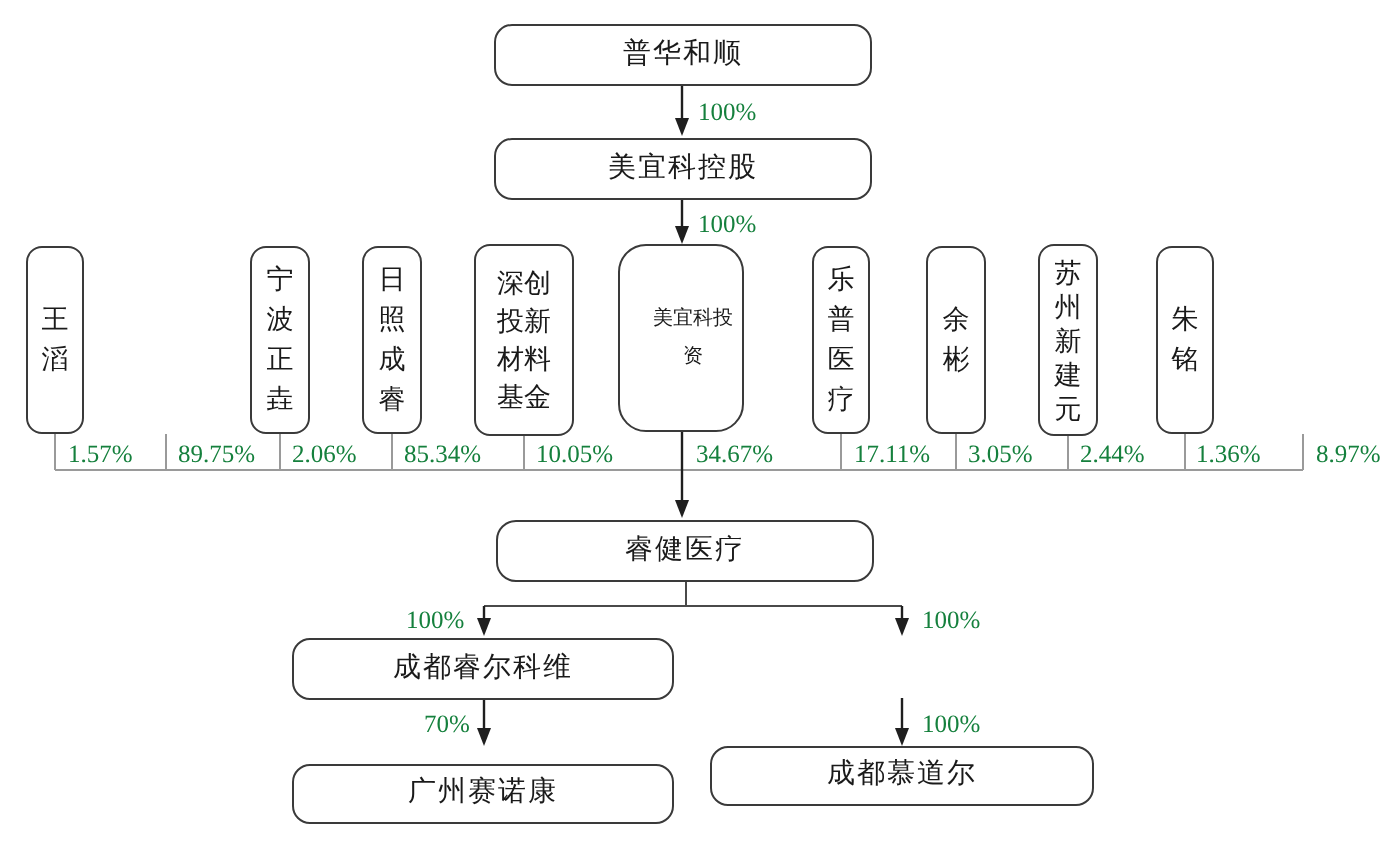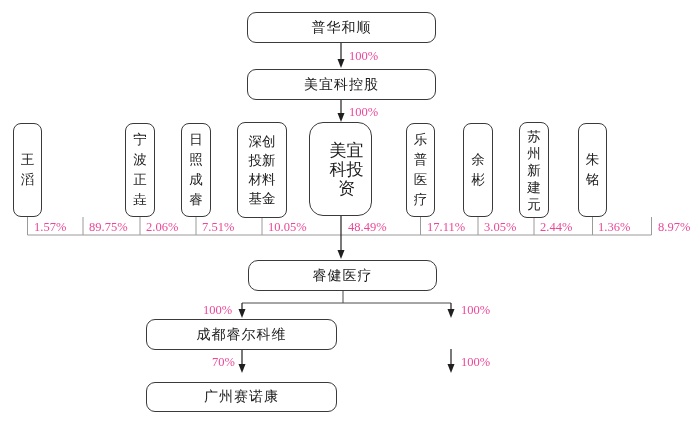--- a/index.html
+++ b/index.html
@@ -15,25 +15,25 @@
     text-align:center;font-size:14px;line-height:18px;
   }
   .hbox{letter-spacing:1px;}
   .vbox{border-radius:8px;}
   .vbox .inner{
     display:inline-block;width:15px;font-size:13.5px;line-height:20px;
     word-break:break-all;text-align:center;
   }
   .vbox .inner.two-col{width:29px;line-height:19px;}
   .vbox .inner.tight{line-height:17px;}
-  .centerbox{border-radius:14px;font-size:17px;padding-left:12px;}
+  .centerbox{border-radius:14px;font-size:10px;padding-left:12px;}
   .centerbox .inner{display:inline-block;width:44px;line-height:19px;word-break:break-all;text-align:center;}
   .pct{
     position:absolute;font-size:12.5px;line-height:13px;white-space:nowrap;
-    color:#ec4899;
+    color:#15803d;
   }
   svg.wires{position:absolute;left:0;top:0;}
 </style>
 </head>
 <body>
 
 <div class="canvas">
 
   <svg class="wires" width="700" height="422" viewBox="0 0 700 422">
     <g stroke="#9a9a9a" stroke-width="1">
@@ -110,23 +110,23 @@
   <div class="box vbox" style="left:519px;top:122px;width:30px;height:96px">
     <span class="inner tight">苏州新建元</span>
   </div>
   <div class="box vbox" style="left:578px;top:123px;width:29px;height:94px">
     <span class="inner">朱铭</span>
   </div>
 
   <div class="pct" style="left:34px;top:221px">1.57%</div>
   <div class="pct" style="left:89px;top:221px">89.75%</div>
   <div class="pct" style="left:146px;top:221px">2.06%</div>
-  <div class="pct" style="left:202px;top:221px">7.51%</div>
+  <div class="pct" style="left:202px;top:221px">85.34%</div>
   <div class="pct" style="left:268px;top:221px">10.05%</div>
-  <div class="pct" style="left:348px;top:221px">48.49%</div>
+  <div class="pct" style="left:348px;top:221px">34.67%</div>
   <div class="pct" style="left:427px;top:221px">17.11%</div>
   <div class="pct" style="left:484px;top:221px">3.05%</div>
   <div class="pct" style="left:540px;top:221px">2.44%</div>
   <div class="pct" style="left:598px;top:221px">1.36%</div>
   <div class="pct" style="left:658px;top:221px">8.97%</div>
 
   <div class="box hbox" style="left:248px;top:260px;width:189px;height:31px;border-radius:10px">
     <span>睿健医疗</span>
   </div>
 
@@ -136,14 +136,17 @@
   <div class="box hbox" style="left:146px;top:319px;width:191px;height:31px">
     <span>成都睿尔科维</span>
   </div>
 
   <div class="pct" style="left:212px;top:356px">70%</div>
   <div class="pct" style="left:461px;top:356px">100%</div>
 
   <div class="box hbox" style="left:146px;top:382px;width:191px;height:30px">
     <span>广州赛诺康</span>
   </div>
+  <div class="box hbox" style="left:355px;top:373px;width:192px;height:30px">
+    <span>成都慕道尔</span>
+  </div>
 
 </div>
 
 </body></html>

